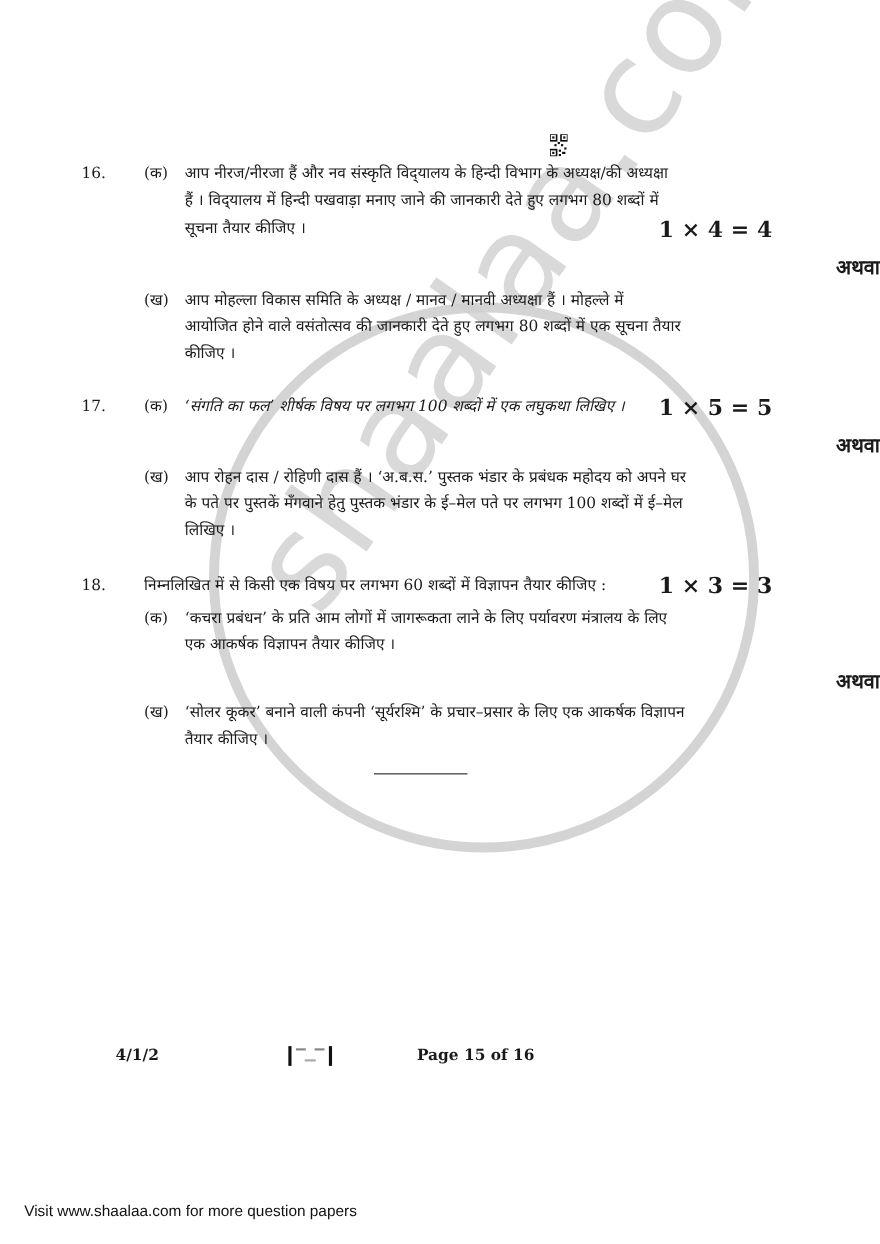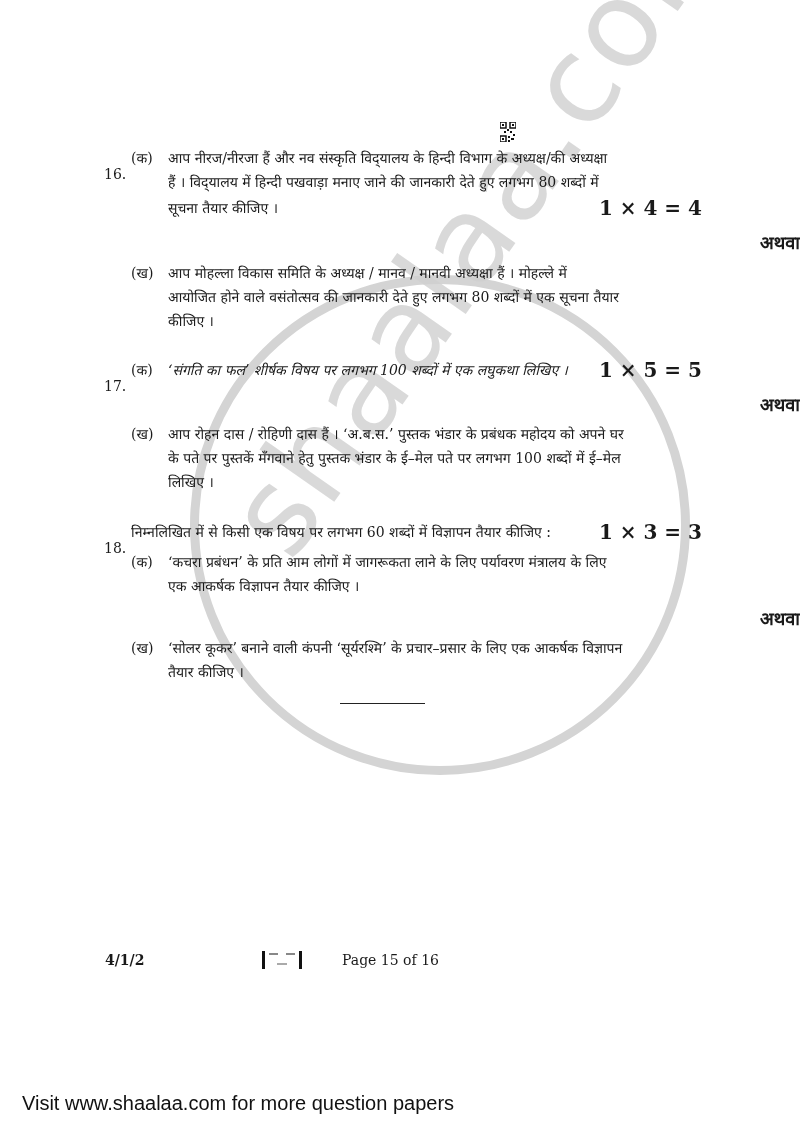--- a/index.html
+++ b/index.html
@@ -2,31 +2,31 @@
 <html><head>
 <meta charset="utf-8">
 <style>
   html, body { margin: 0; padding: 0; }
   body { width: 800px; height: 1131px; background: #ffffff; position: relative; overflow: hidden; font-family: "DejaVu Serif", serif; color: #1a1a1a; }
   .watermark-circle { position: absolute; left: 190px; top: 275px; width: 500px; height: 500px; border: 9px solid #d4d4d4; border-radius: 50%; box-sizing: border-box; }
   .watermark-text { position: absolute; left: 200px; top: 500px; font-family: "DejaVu Sans", sans-serif; font-size: 120px; color: #d0d0d0; transform: rotate(-55deg); transform-origin: left top; white-space: nowrap; letter-spacing: 2px; opacity: 0.8; }
   .qr { position: absolute; left: 500px; top: 122px; width: 16px; height: 20px; }
   .content { position: absolute; left: 0; top: 0; width: 800px; }
   .q { position: absolute; font-size: 14px; line-height: 24px; }
-  .num { position: absolute; left: 104px; margin-top: 16px; }
+  .num { position: absolute; left: 74px; }
   .part { position: absolute; left: 131px; }
   .txt { position: absolute; left: 168px; width: 532px; text-align: justify; }
   .txt-wide { position: absolute; left: 131px; width: 500px; }
   .marks { position: absolute; right: 98px; font-weight: bold; font-family: "DejaVu Serif", serif; font-size: 20px; white-space: nowrap; }
   .athva { position: absolute; left: 0; width: 800px; text-align: right; font-weight: bold; font-size: 18px; }
   .endline { position: absolute; left: 340px; top: 703px; width: 85px; border-top: 1px solid #222; }
   .footer-code { position: absolute; left: 85px; top: 952px; font-weight: bold; font-size: 14px; margin-left: 20px; }
   .footer-barcode { position: absolute; left: 262px; top: 951px; width: 40px; height: 18px; }
-  .footer-page { position: absolute; left: 342px; top: 952px; font-weight: normal; font-size: 14px; }
-  .visit { position: absolute; left: 22px; top: 1092px; font-family: "Liberation Sans", sans-serif; font-size: 20px; color: #111; }
+  .footer-page { position: absolute; left: 379px; top: 952px; font-weight: bold; font-size: 14px; }
+  .visit { position: absolute; left: 22px; top: 1092px; font-family: "Liberation Sans", sans-serif; font-size: 14px; color: #111; }
 </style>
 </head>
 <body>
 
 <div class="watermark-circle"></div>
 <div class="watermark-text">shaalaa.com</div>
 
 <svg class="qr" viewBox="0 0 16 20">
   <rect x="0" y="0" width="6" height="6" fill="none" stroke="#111" stroke-width="1.5"></rect>
   <rect x="2" y="2" width="2" height="2" fill="#111"></rect>

